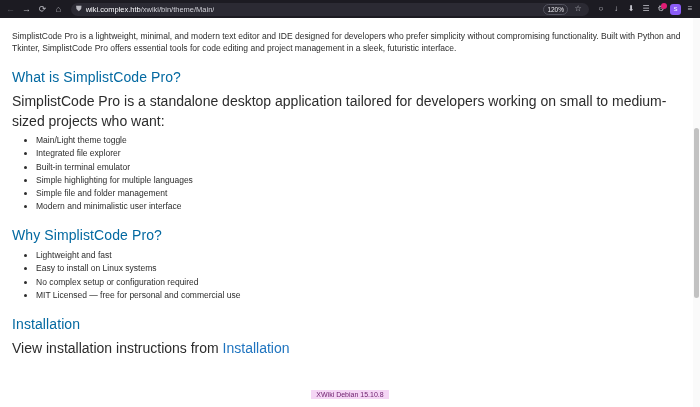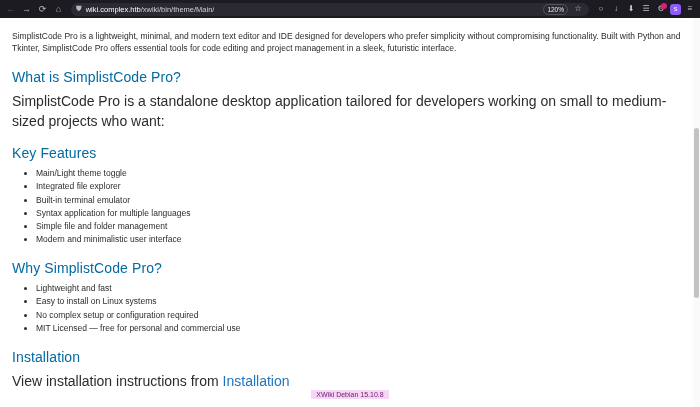--- a/index.html
+++ b/index.html
@@ -189,26 +189,25 @@
 
 <div class="page">
 
   <div class="content">
 
     <p class="intro">SimplistCode Pro is a lightweight, minimal, and modern text editor and IDE designed for developers who prefer simplicity without compromising functionality. Built with Python and Tkinter, SimplistCode Pro offers essential tools for code editing and project management in a sleek, futuristic interface.</p>
 
     <h2 class="section">What is SimplistCode Pro?</h2>
     <p class="body">SimplistCode Pro is a standalone desktop application tailored for developers working on small to medium-sized projects who want:</p>
 
-    <h2 class="section">Key Features</h2>
     <ul class="bullets">
       <li>Main/Light theme toggle</li>
       <li>Integrated file explorer</li>
       <li>Built-in terminal emulator</li>
-      <li>Syntax application for multiple languages</li>
+      <li>Simple highlighting for multiple languages</li>
       <li>Simple file and folder management</li>
       <li>Modern and minimalistic user interface</li>
     </ul>
 
     <h2 class="section">Why SimplistCode Pro?</h2>
     <ul class="bullets">
       <li>Lightweight and fast</li>
       <li>Easy to install on Linux systems</li>
       <li>No complex setup or configuration required</li>
       <li>MIT Licensed — free for personal and commercial use</li>

